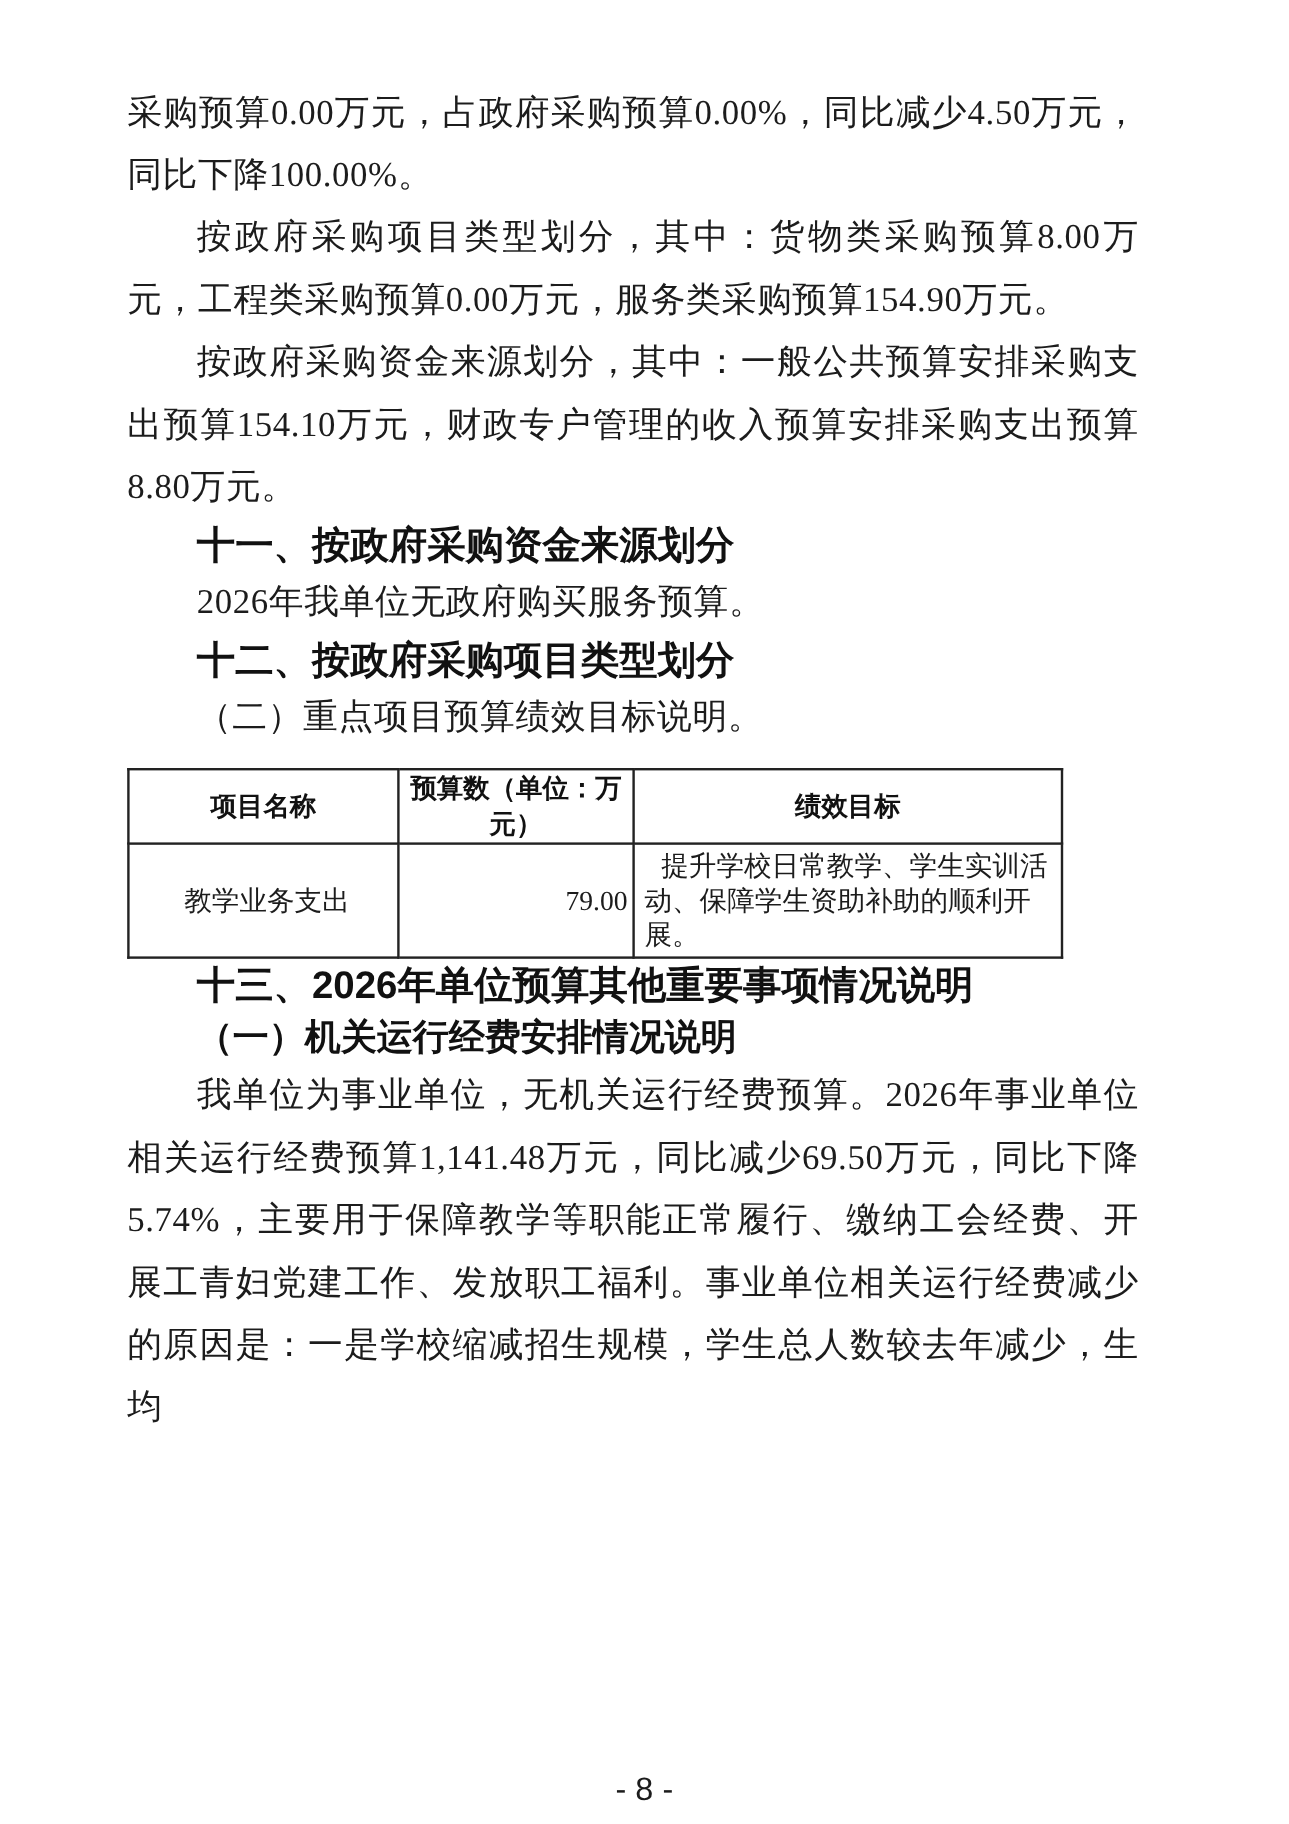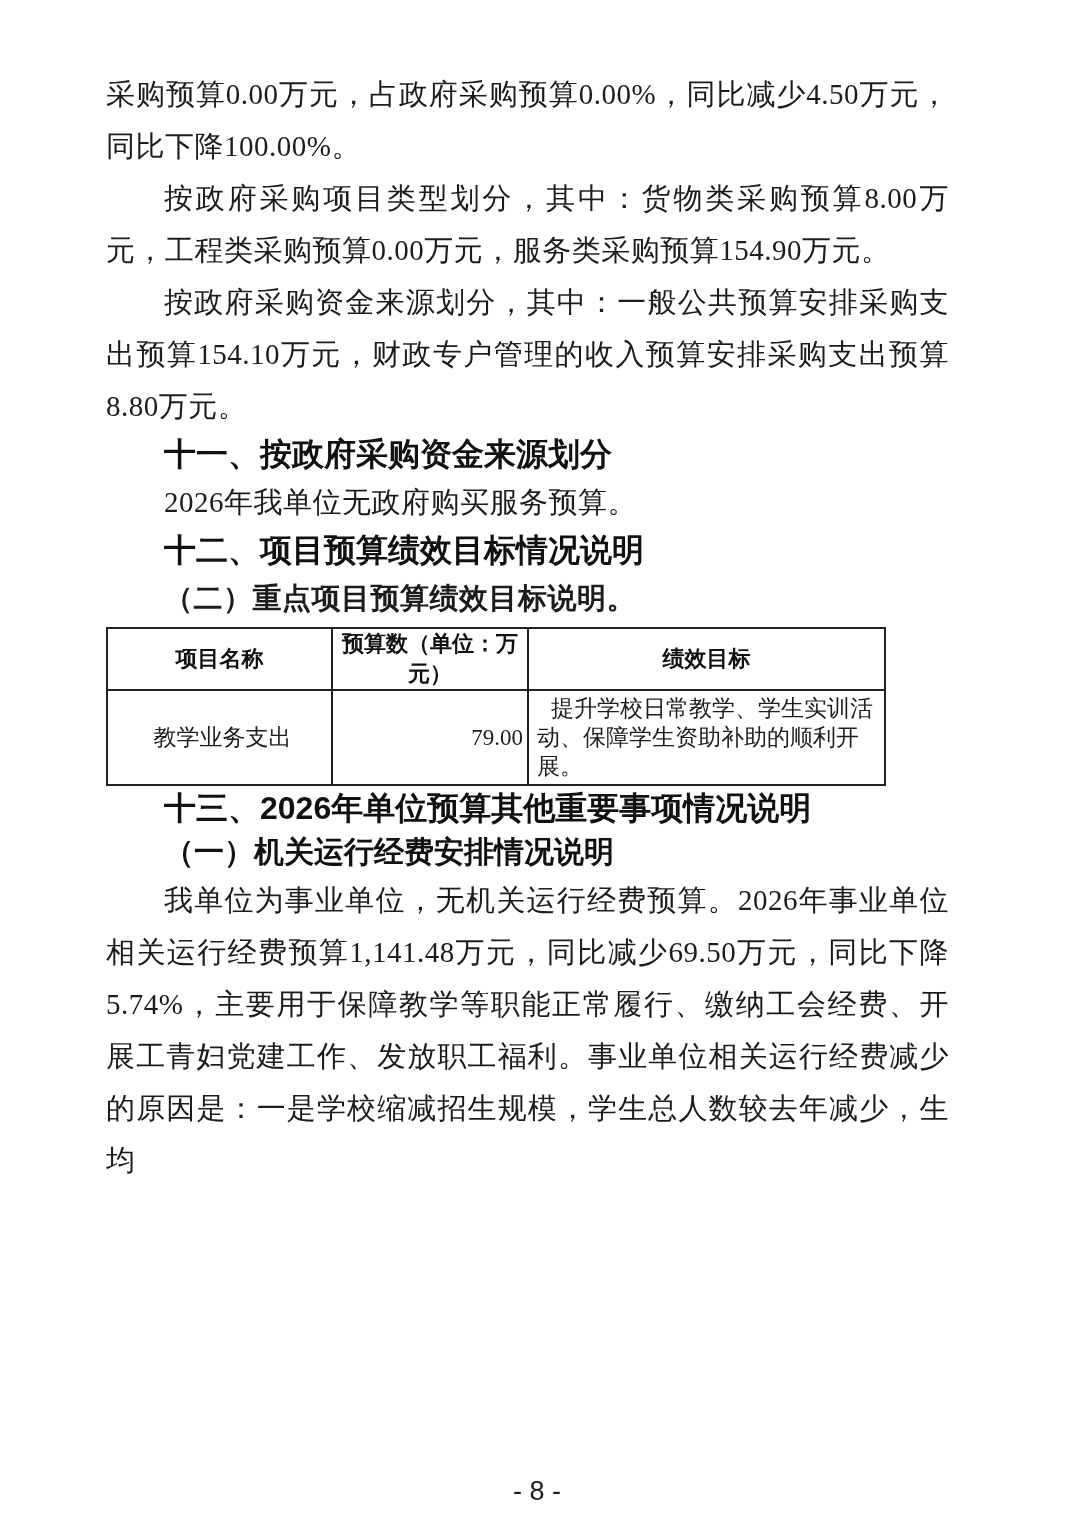--- a/index.html
+++ b/index.html
@@ -49,27 +49,27 @@
     font-size: 30px;
     line-height: 44px;
     text-indent: 58px;
     color: #111111;
   }
 
   .mt-h11   { margin-top: 42px; }
   .mt-p11   { margin-top: 28px; }
   .mt-h12   { margin-top: 28px; }
   .mt-p12a  { margin-top: 23px; }
-  .mt-p12b  { margin-top: 4px; font-weight: bold;  }
+  .mt-p12b  { margin-top: 4px;  }
   .mt-h13   { margin-top: 32px; }
   .mt-h13s  { margin-top: 28px; }
   .mt-p13   { margin-top: 3px;  }
 
   table.perf-table {
-    margin-top: 3px;
+    margin-top: 16px;
     width: 778px;
     border-collapse: collapse;
     table-layout: fixed;
   }
   table.perf-table th,
   table.perf-table td {
     border: 2px solid #222222;
     box-sizing: border-box;
   }
   table.perf-table th {
@@ -129,21 +129,21 @@
   <p class="body-text">采购预算0.00万元，占政府采购预算0.00%，同比减少4.50万元，同比下降100.00%。</p>
 
   <p class="body-text indent">按政府采购项目类型划分，其中：货物类采购预算8.00万元，工程类采购预算0.00万元，服务类采购预算154.90万元。</p>
 
   <p class="body-text indent">按政府采购资金来源划分，其中：一般公共预算安排采购支出预算154.10万元，财政专户管理的收入预算安排采购支出预算8.80万元。</p>
 
   <h2 class="sec-heading mt-h11">十一、按政府采购资金来源划分</h2>
 
   <p class="body-text indent mt-p11">2026年我单位无政府购买服务预算。</p>
 
-  <h2 class="sec-heading mt-h12">十二、项目预算绩效目标情况说明</h2>
+  <h2 class="sec-heading mt-h12">十二、按政府采购项目类型划分</h2>
 
 
   <p class="body-text indent mt-p12b">（二）重点项目预算绩效目标说明。</p>
 
   <table class="perf-table">
     <colgroup>
       <col class="col-project">
       <col class="col-budget">
       <col class="col-target">
     </colgroup>

